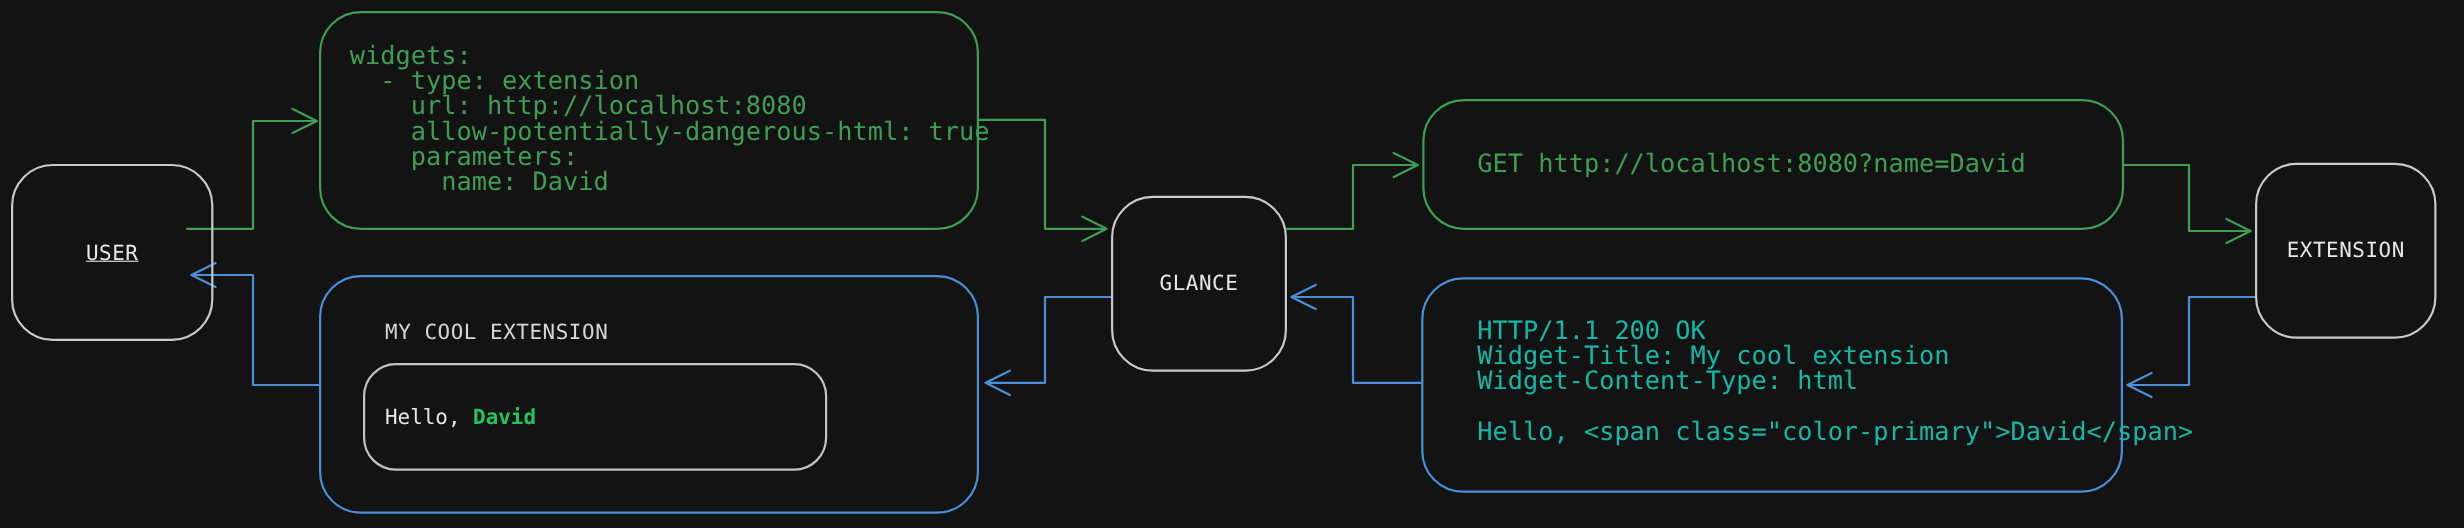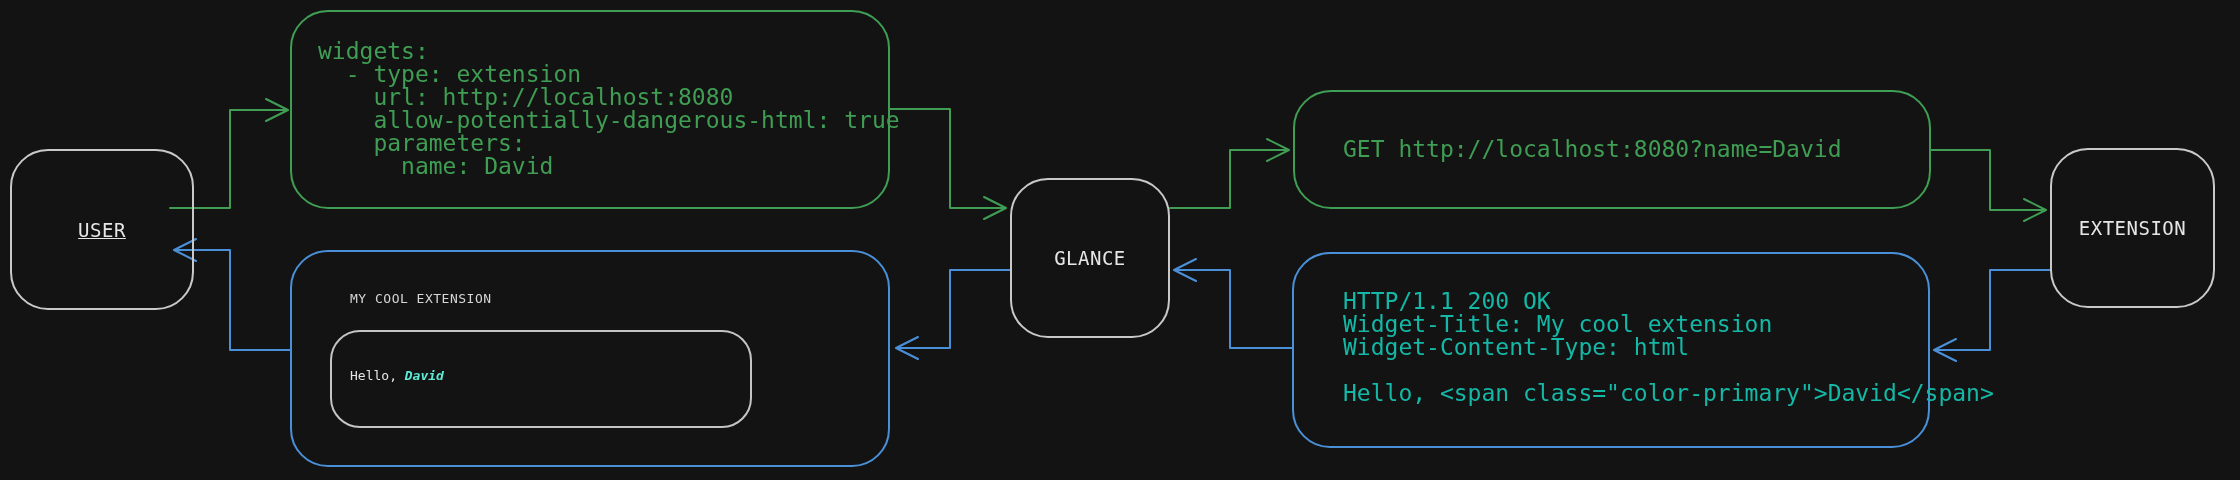--- a/index.html
+++ b/index.html
@@ -35,27 +35,27 @@
     margin: 0;
     font-family: inherit;
     font-size: 23px;
     line-height: 23px;
     white-space: pre;
   }
   .code-green { color: #3f9e53; }
   .code-blue  { color: #14b8a6; line-height: 24px; }
   .label {
     position: absolute;
-    font-size: 13px;
+    font-size: 19px;
     color: #d6d6d6;
     white-space: pre;
     letter-spacing: 0.5px;
   }
   .greeting { color: #e6e6e6; letter-spacing: 0; }
-  .name-primary { color: #5eead4; font-weight: bold; font-style: italic; }
+  .name-primary { color: #22c55e; font-weight: bold; }
 </style>
 </head>
 <body>
 
 <div class="canvas">
 
   <svg class="connector-layer" width="2240" height="480" viewBox="0 0 2240 480">
     <g stroke="#3f9e53" stroke-width="2" fill="none" stroke-linejoin="round" stroke-linecap="round">
       <path d="M 170 208 H 230 V 110 H 286 M 266 99 L 288 110 L 266 121"></path>
       <path d="M 890 109 H 950 V 208 H 1004 M 984 197 L 1006 208 L 984 219"></path>

